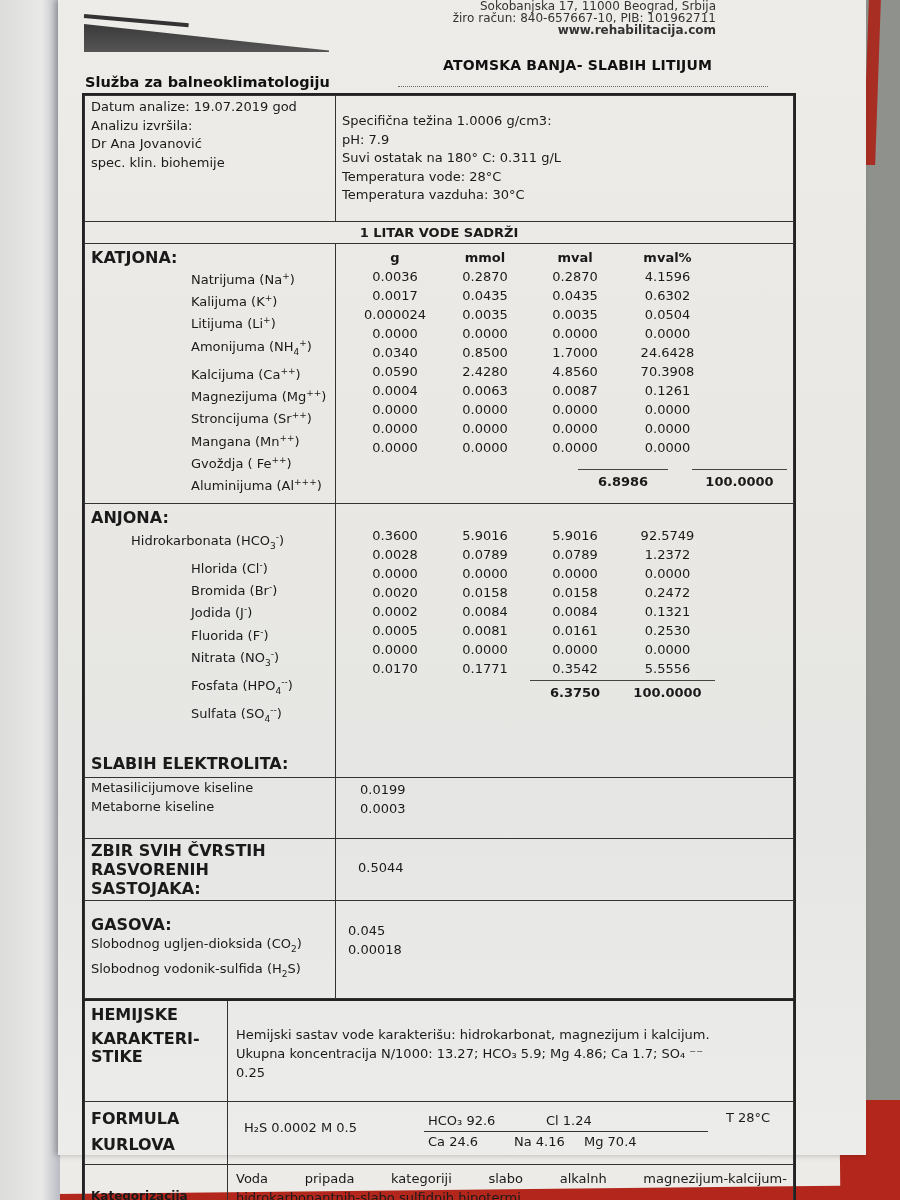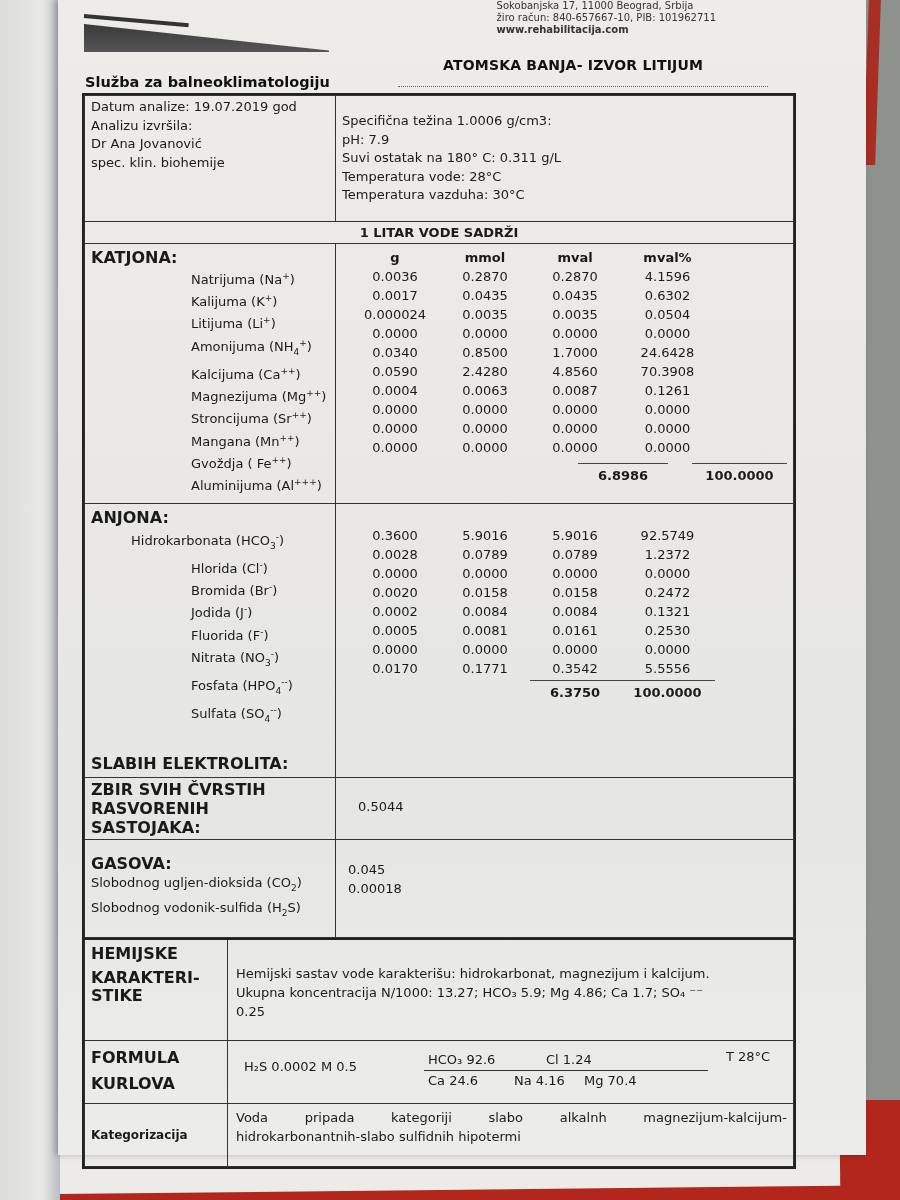--- a/index.html
+++ b/index.html
@@ -14,21 +14,21 @@
   .left-page { position:absolute; left:0; top:0; width:60px; height:1200px; background:linear-gradient(90deg,#dcdcda,#e9e9e7 70%,#b9bcc4); }
   .page {
     position:absolute; left:58px; top:0; width:808px; height:1155px;
     background:linear-gradient(180deg,#eeece8 0%, #e9e8e4 40%, #e6e6e4 70%, #ececea 100%);
     box-shadow: -3px 0 6px rgba(0,0,0,0.25);
   }
   .logo-swoosh1 { position:absolute; left:26px; top:14px; width:105px; height:4px; background:#333; transform:rotate(5deg); transform-origin:left; }
   .logo-swoosh2 { position:absolute; left:26px; top:24px; width:245px; height:28px;
     background:linear-gradient(180deg,#3a3a3a,#555);
     clip-path: polygon(0 0, 100% 95%, 100% 100%, 0 100%); }
-  .addr { position:absolute; right:150px; top:0; text-align:left; font-size:10px; color:#333; line-height:12px; }
+  .addr { position:absolute; right:150px; top:0; text-align:right; font-size:12px; color:#333; line-height:12px; }
   .doc-title { position:absolute; left:385px; top:57px; font-size:14px; font-weight:bold; color:#111; letter-spacing:0.2px; }
   .title-dots { position:absolute; left:340px; top:86px; width:370px; border-top:1px dotted #666; }
   .service { position:absolute; left:27px; top:74px; font-size:14.5px; font-weight:bold; color:#111; }
   .outer { position:absolute; left:24px; top:93px; width:710px; border:2px solid #222; }
   table.t { border-collapse:collapse; width:100%; font-size:13px; color:#1a1a1a; }
   table.t td { vertical-align:top; }
   .cell-bd { border:1px solid #333; }
   .sec-title { text-align:center; font-weight:bold; font-size:13px; padding:3px 0; }
   .lbl { font-weight:bold; font-size:16px; }
   .meta p { margin:0; line-height:18.5px; }
@@ -50,21 +50,21 @@
 <div class="page">
   <div class="logo-swoosh1"></div>
   <div class="logo-swoosh2"></div>
 
   <div class="addr">
     <div>Sokobanjska 17, 11000 Beograd, Srbija</div>
     <div>žiro račun: 840-657667-10, PIB: 101962711</div>
     <div style="font-weight:bold;">www.rehabilitacija.com</div>
   </div>
 
-  <div class="doc-title">ATOMSKA BANJA- IZVOR LITIJUM</div>
+  <div class="doc-title">ATOMSKA BANJA- SLABIH LITIJUM</div>
   <div class="title-dots"></div>
   <div class="service">Služba za balneoklimatologiju</div>
 
   <div class="outer">
     <table class="t">
 
       <tbody>
           <tr>
         <td class="cell-bd meta" style="width:300px;height:96px;padding:2px 6px;">
           <p>Datum analize: 19.07.2019 god</p>
@@ -162,21 +162,21 @@
                   <div>0.0000</div>
                   <div>0.0000</div>
                 </div>
                 <div class="num-grid">
                   <div>0.0000</div>
                   <div>0.0000</div>
                   <div>0.0000</div>
                   <div>0.0000</div>
                 </div>
               </div>
-          <div class="num-grid" style="margin-top:6px;gap:24px;">
+          <div class="num-grid" style="margin-top:12px;gap:24px;">
             <div></div>
                 <div></div>
             <div class="total rule" style="padding-top:2px;">6.8986</div>
             <div class="total rule" style="padding-top:2px;">100.0000</div>
           </div>
         </td>
       </tr>
 
       <tr>
         <td class="cell-bd" style="padding:4px 6px 4px 6px;height:200px;">
@@ -246,20 +246,30 @@
               </div>
           <div class="num-grid" style="margin-top:2px;">
             <div></div>
                 <div></div>
             <div class="total rule" style="padding-top:2px;">6.3750</div>
             <div class="total rule" style="padding-top:2px;">100.0000</div>
           </div>
         </td>
       </tr>
 
+      <tr>
+        <td class="cell-bd" style="padding:0 6px;height:60px;border-top:none;">
+          <div style="line-height:19px;">Metasilicijumove kiseline</div>
+          <div style="line-height:19px;">Metaborne kiseline</div>
+        </td>
+        <td class="cell-bd" style="padding:2px 6px 0 24px;">
+          <div style="line-height:19px;">0.0199</div>
+          <div style="line-height:19px;">0.0003</div>
+        </td>
+      </tr>
 
       <tr>
         <td class="cell-bd lbl" style="padding:2px 6px;line-height:19px;">
           <div>ZBIR SVIH ČVRSTIH RASVORENIH</div>
           <div>SASTOJAKA:</div>
         </td>
         <td class="cell-bd" style="padding:21px 6px 2px 22px;">0.5044</td>
       </tr>
 
       <tr>

